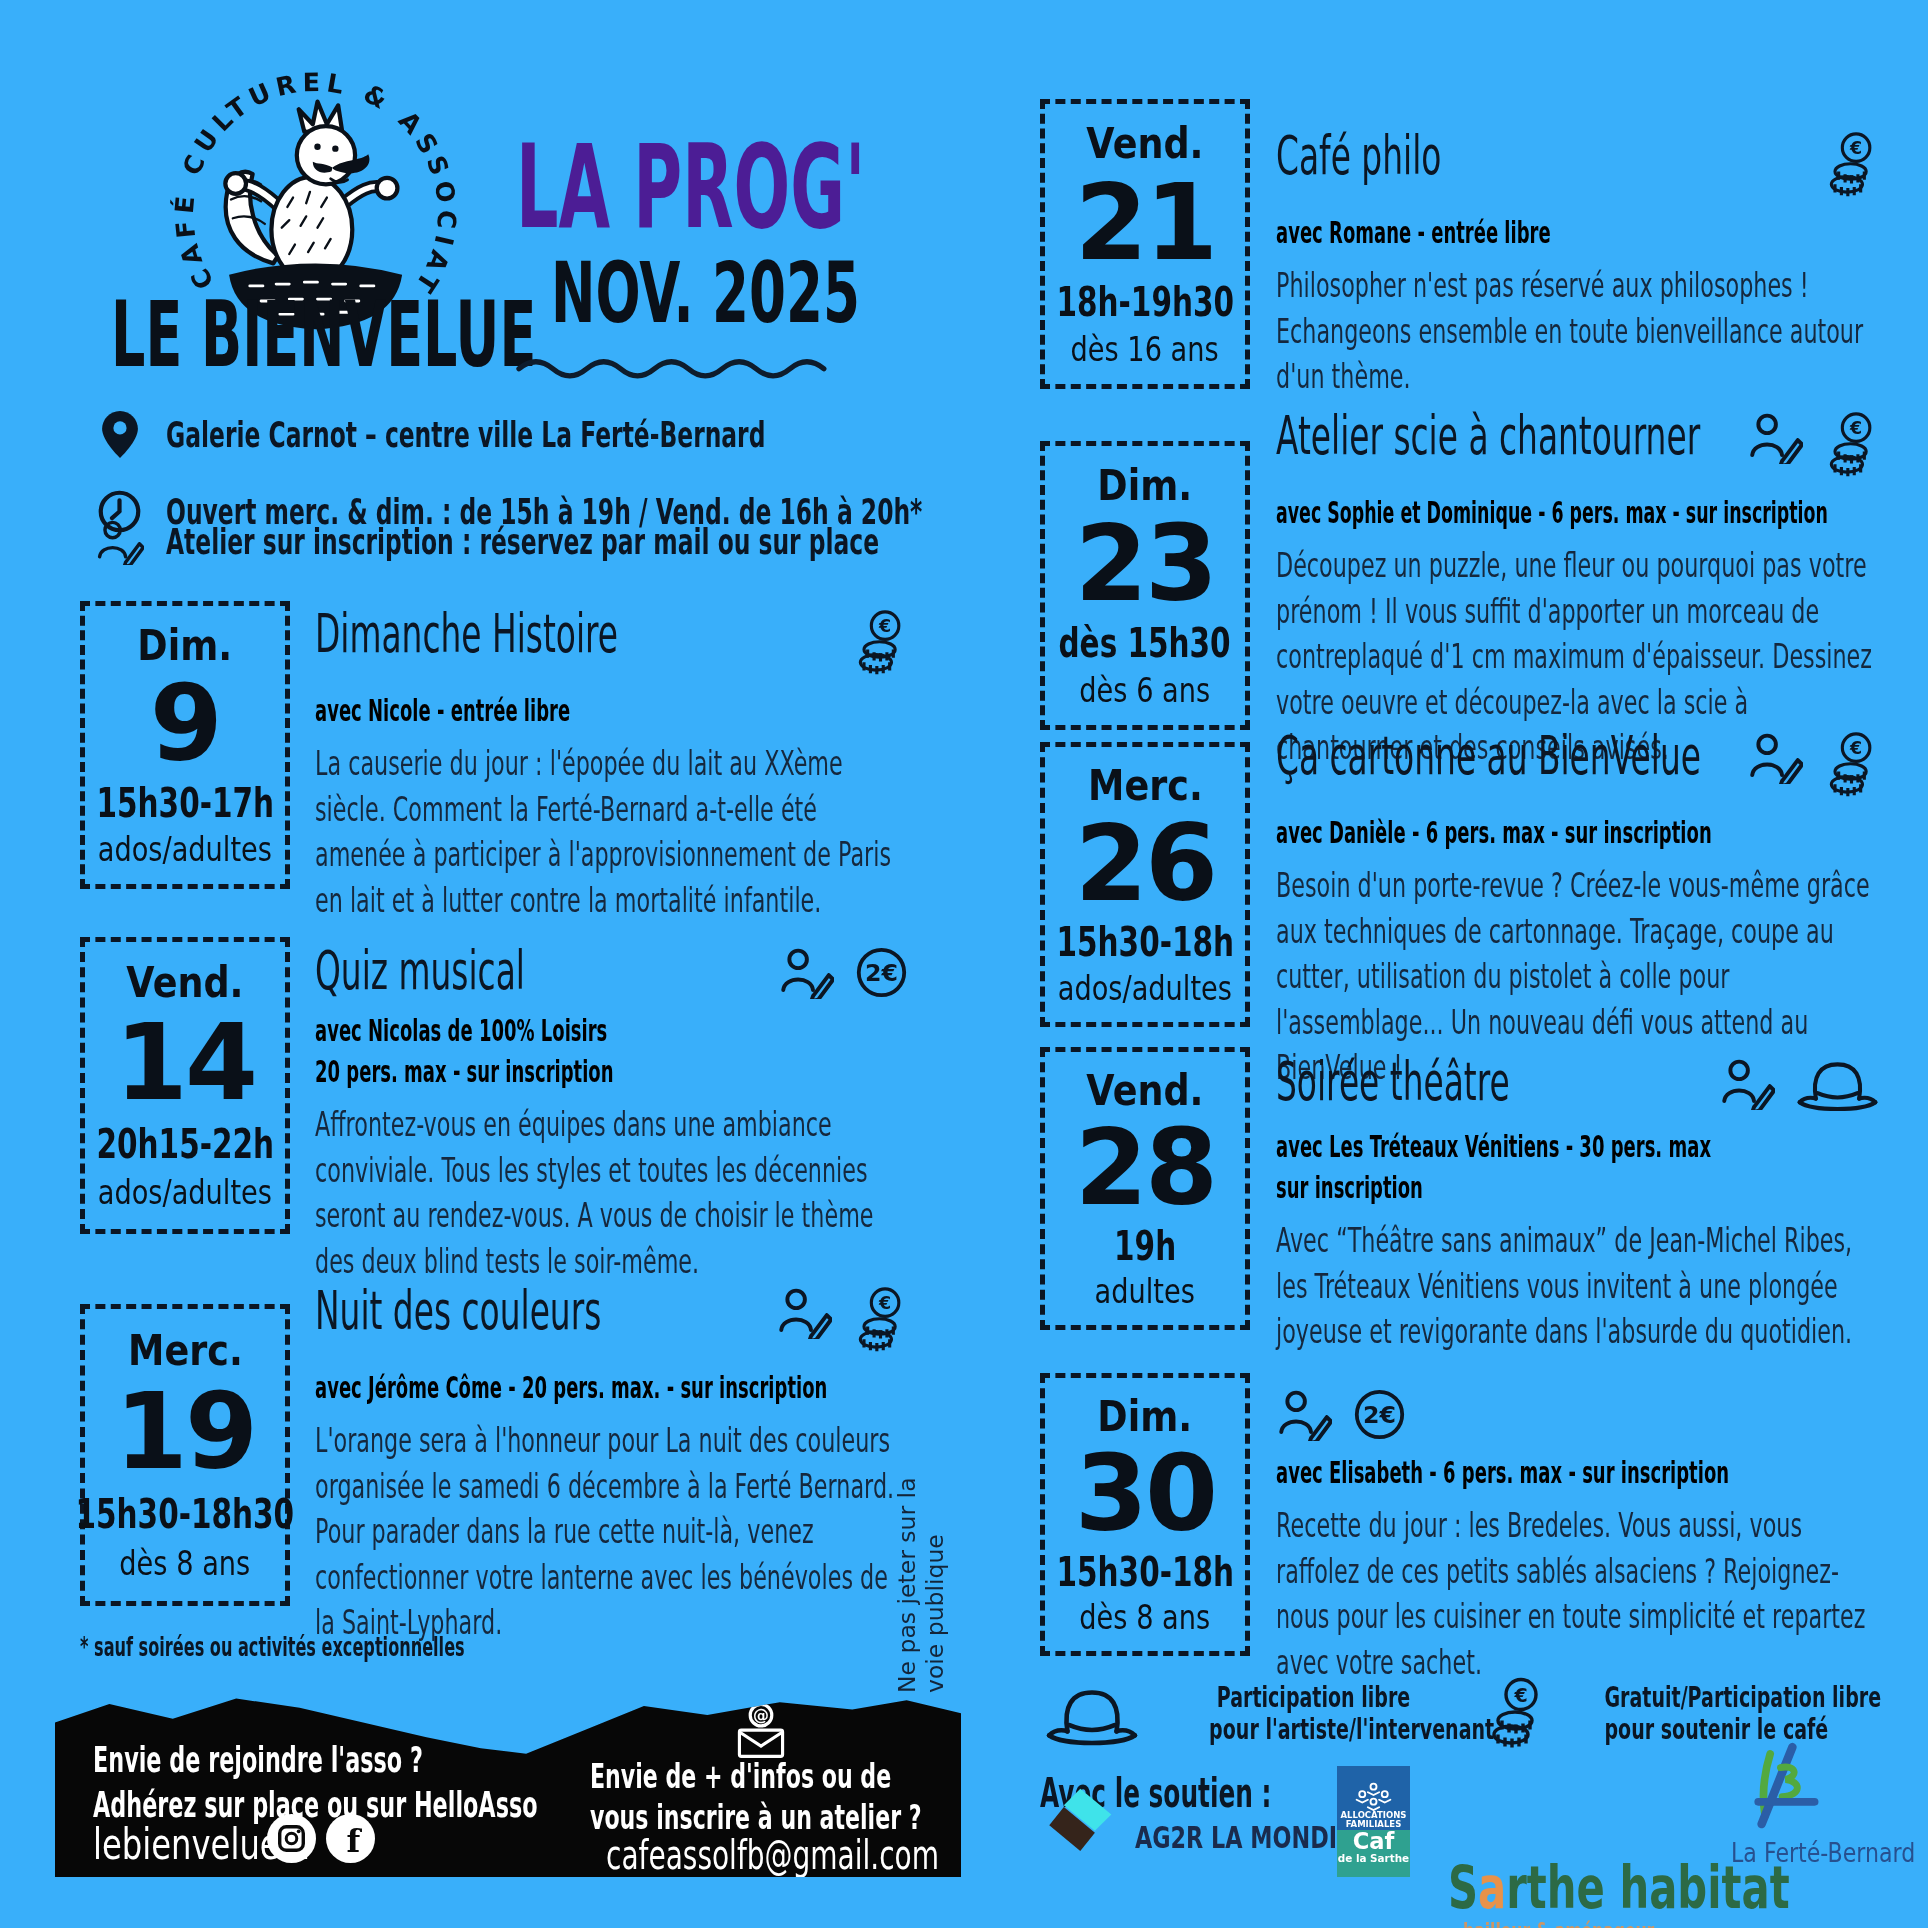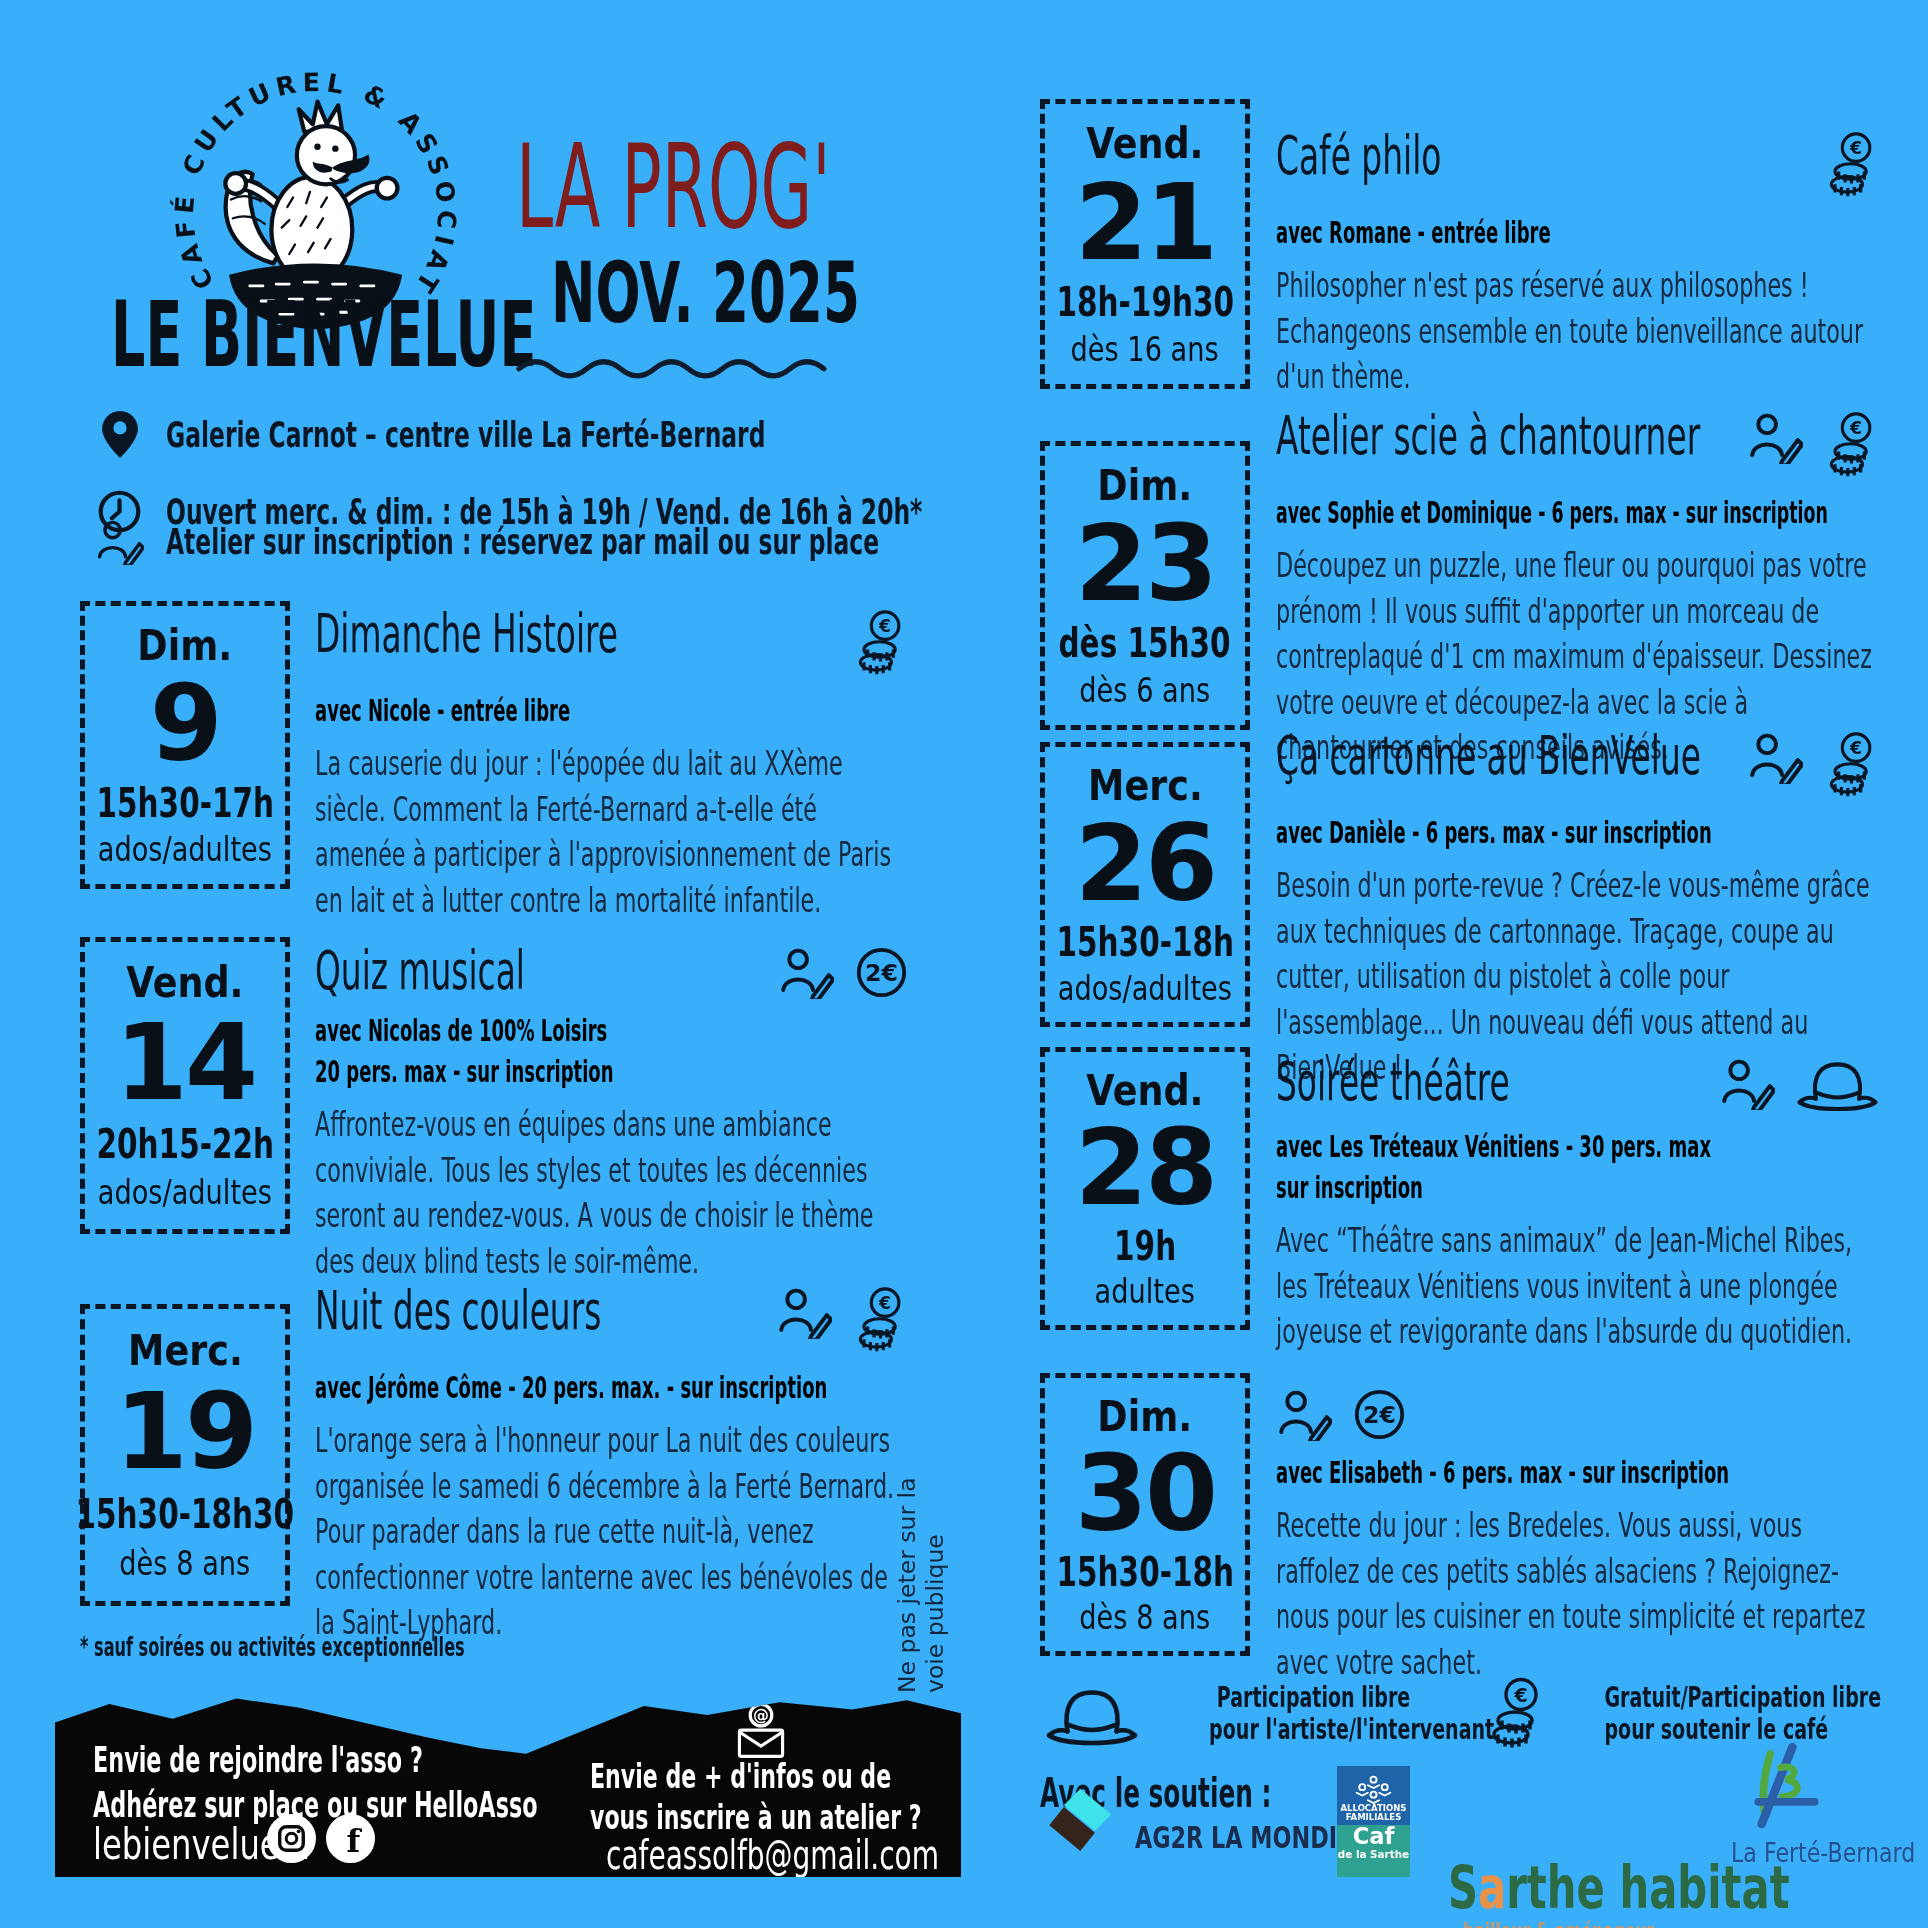--- a/index.html
+++ b/index.html
@@ -8,21 +8,21 @@
   .abs{position:absolute;}
   
   .sqx{display:inline-block;transform-origin:0 50%;white-space:nowrap;} .s58{transform:scaleX(.58)} .s60{transform:scaleX(.60)}
   .s62{transform:scaleX(.62)} .s64{transform:scaleX(.64)} .s65{transform:scaleX(.65)}
   .s68{transform:scaleX(.68)} .s70{transform:scaleX(.70)} .s72{transform:scaleX(.72)}
   .s75{transform:scaleX(.75)} .s80{transform:scaleX(.80)} .s85{transform:scaleX(.85)}
   .sqc{display:block;transform-origin:50% 50%;white-space:nowrap;}
   [data-bind]:empty{display:none;}
 
   .wordmark{font-size:90px;font-weight:900;letter-spacing:0;color:#0A1018;}
-  .prog-title{font-size:115px;font-weight:400;color:#7f1d1d;line-height:1;}
+  .prog-title{font-size:115px;font-weight:700;color:#4c1d95;line-height:1;}
   .prog-sub{font-size:83px;font-weight:700;color:#0A1018;line-height:1;}
 
   .info-row{display:flex;align-items:center;gap:21px;height:49px;}
   .info-ic{width:51px;display:flex;justify-content:center;align-items:center;flex:none;}
   .info-tx{font-size:36px;font-weight:700;color:#0B1624;}
 
   .datebox{position:absolute;width:200px;border:5.6px dashed #0B1624;
            display:flex;flex-direction:column;align-items:center;justify-content:space-evenly;
            text-align:center;padding:9.4px 0;box-sizing:content-box;color:#0A1018;}
   .d-day{font-size:43px;font-weight:700;line-height:1;}
@@ -48,21 +48,21 @@
           color:#fff;}
   .f-q{font-size:36px;font-weight:700;line-height:1;position:absolute;}
   .f-site{font-size:43px;font-weight:400;position:absolute;}
   .f-email{font-size:40px;font-weight:400;position:absolute;}
 
   .legend-line{font-size:28px;font-weight:700;color:#0B1624;line-height:1.15;}
   .soutien{font-size:40px;font-weight:800;color:#0B1624;}
 
   .ag2r-text{font-size:31px;font-weight:700;color:#1A2B4D;}
   .caf{width:73px;height:111px;display:flex;flex-direction:column;}
-  .caf-top{background:#1F63A8;flex:1;display:flex;flex-direction:column;align-items:center;justify-content:flex-start;padding-top:8px;}
+  .caf-top{background:#1F63A8;flex:1;display:flex;flex-direction:column;align-items:center;justify-content:flex-start;padding-top:15px;}
   .caf-toptext{font-size:8.5px;font-weight:700;color:#fff;text-align:center;line-height:1.1;width:68px;}
   .caf-bot{background:#2FA190;height:52px;text-align:center;color:#fff;}
   .caf-name{font-size:22.6px;font-weight:700;line-height:1.05;}
   .caf-sub{font-size:10.4px;font-weight:700;line-height:1;}
   .sarthe-name{font-size:58px;font-weight:700;color:#2C6A45;margin-top:48px;}
   .sarthe-a{color:#E8924A;}
   .sarthe-sub{font-size:21.7px;font-weight:700;color:#E8924A;opacity:.85;}
   .fb-text{font-size:26px;font-weight:400;color:#27508F;}
 
   .vnote{font-size:23.5px;font-weight:500;color:#13253A;transform:rotate(-90deg);transform-origin:0 0;width:252px;}

